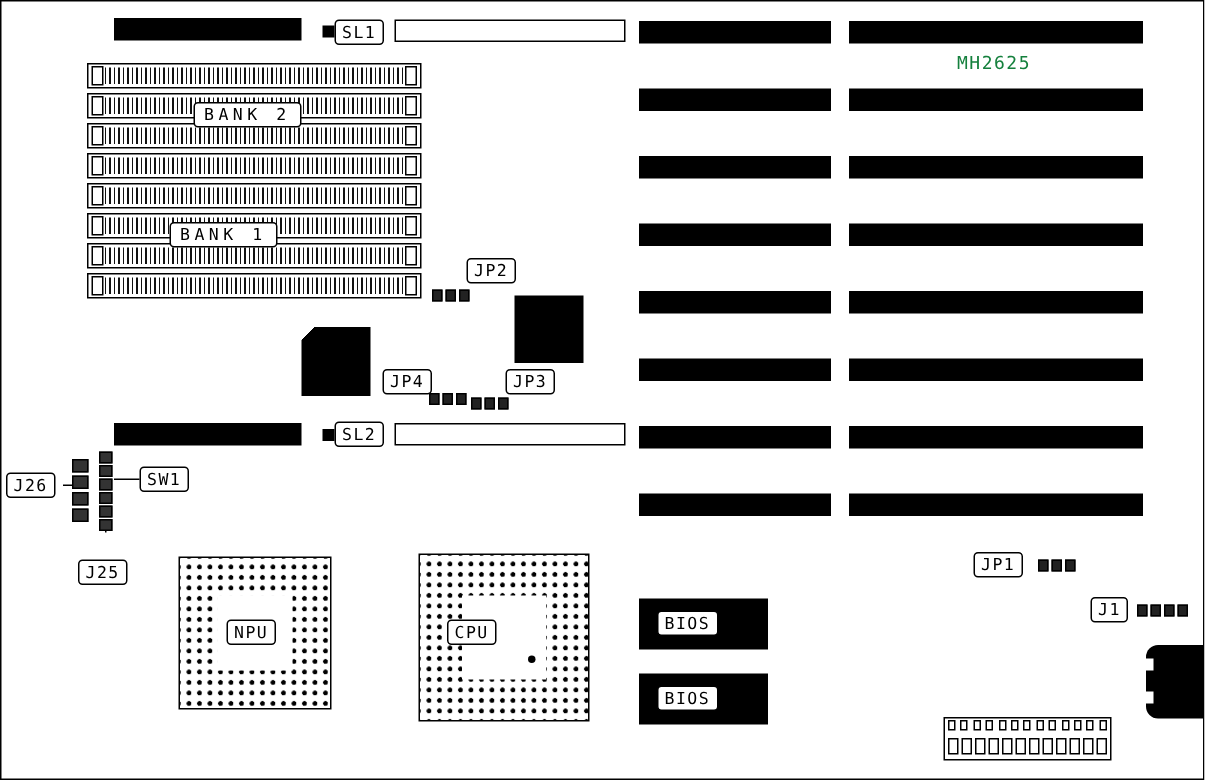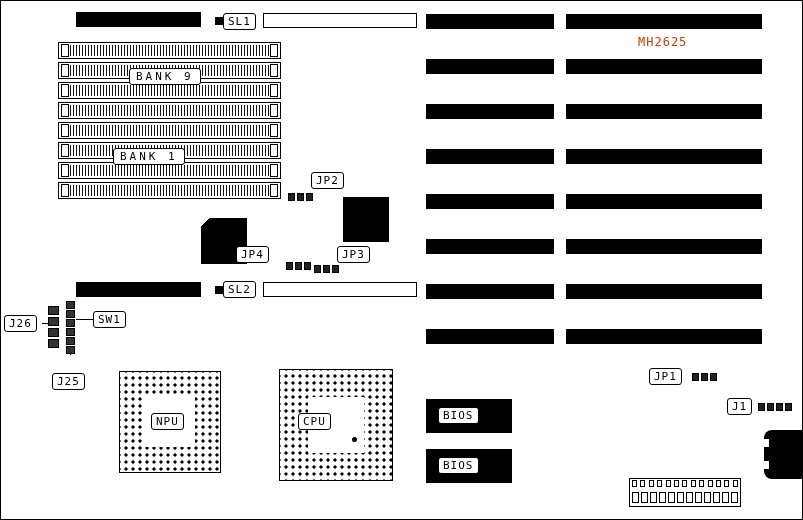--- a/index.html
+++ b/index.html
@@ -56,21 +56,21 @@
   .hdr .r1{position:absolute;top:1px;left:2px;right:2px;height:8px;display:flex;justify-content:space-between;}
   .hdr .r1 i{display:block;width:5px;height:7px;border:1px solid #000;background:#fff;box-sizing:border-box;}
   .hdr .r2{position:absolute;bottom:2px;left:2px;right:2px;height:12px;display:flex;justify-content:space-between;}
   .hdr .r2 i{display:block;width:7px;height:11px;border:1px solid #000;background:#fff;box-sizing:border-box;}
   
   .din{position:absolute;left:763px;top:429px;width:39px;height:49px;background:#000;border-radius:8px 0 0 8px;}
   .din .n{position:absolute;left:0;width:5px;height:8px;background:#fff;}
   .din .n.t{top:9px}
   .din .n.b{top:31px}
   
-  .pn{position:absolute;left:637px;top:34px;font-size:12px;letter-spacing:1px;color:#c2410c;}
+  .pn{position:absolute;left:637px;top:34px;font-size:12px;letter-spacing:1px;color:#15803d;}
 </style>
 </head>
 <body>
 
 <div class="board">
 
   <div class="bar" style="left:75px;top:11px;width:125px"></div>
   <div class="sq" style="left:214px;top:16px"></div>
   <div class="lbl" style="left:222px;top:12px">SL1</div>
   <div class="barw" style="left:262px;top:12px;width:152px"></div>
@@ -128,34 +128,34 @@
       <i class="clip l"></i>
       <div class="hatch"></div>
       <i class="clip r"></i>
     </div>
   <div class="simm" style="top:181px">
       <i class="clip l"></i>
       <div class="hatch"></div>
       <i class="clip r"></i>
     </div>
 
-  <div class="lbl wide" style="left:128px;top:67px">BANK 9</div>
+  <div class="lbl wide" style="left:128px;top:67px">BANK 2</div>
   <div class="lbl wide" style="left:112px;top:147px">BANK 1</div>
 
   <div class="lbl" style="left:310px;top:171px">JP2</div>
   <div class="pins" style="left:287px;top:192px">
       <i></i>
       <i></i>
       <i></i>
     </div>
 
   <div class="chip notch" style="left:200px;top:217px;width:46px;height:46px"></div>
   <div class="chip" style="left:342px;top:196px;width:46px;height:45px"></div>
 
-  <div class="lbl" style="left:235px;top:245px">JP4</div>
+  <div class="lbl" style="left:254px;top:245px">JP4</div>
   <div class="pins" style="left:285px;top:261px">
       <i></i>
       <i></i>
       <i></i>
     </div>
 
   <div class="lbl" style="left:336px;top:245px">JP3</div>
   <div class="pins" style="left:313px;top:264px">
       <i></i>
       <i></i>

